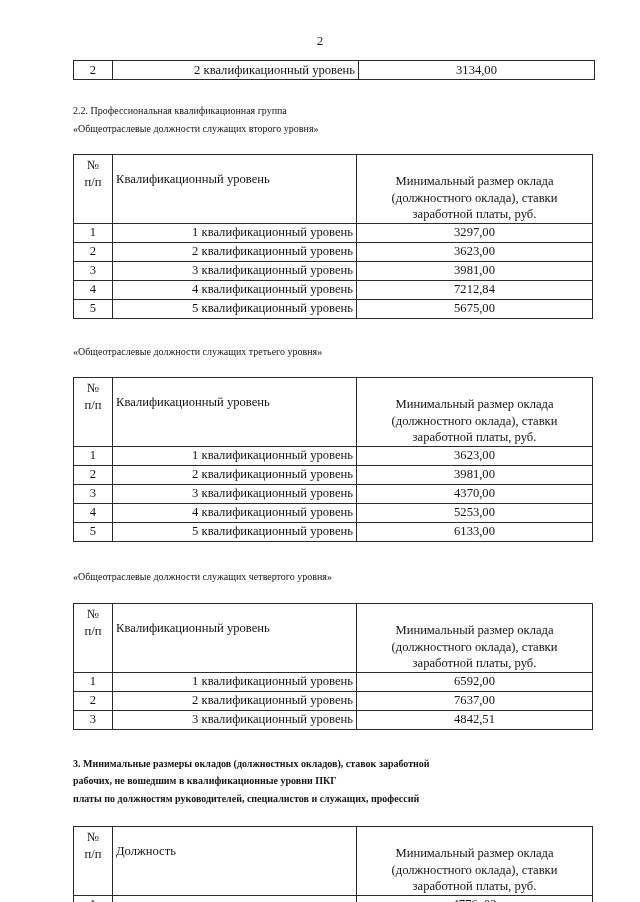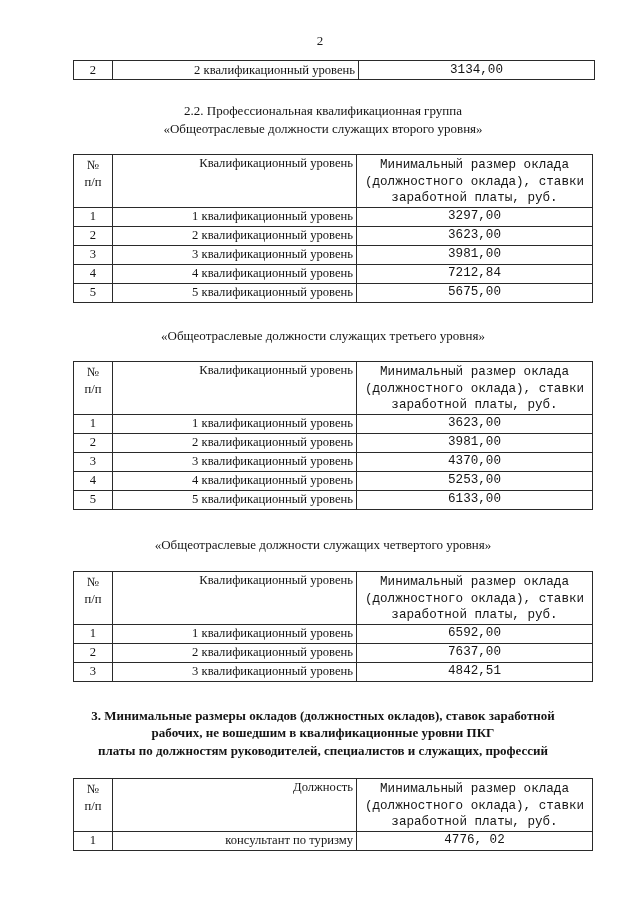--- a/index.html
+++ b/index.html
@@ -45,48 +45,48 @@
     border: 1px solid #2a2a2a;
     font-weight: normal;
     font-size: 12.6px;
     line-height: 16.5px;
     color: #141414;
     padding: 0 3px;
     vertical-align: middle;
   }
   .col-num { width: 32px; text-align: center; }
   .col-name { width: 237px; text-align: right; padding-left: 5px !important; }
-  .col-val { width: 229px; text-align: center; font-family: Liberation Mono, monospace; }
+  .col-val { width: 229px; text-align: center; }
 
   thead td {
     text-align: center;
     padding-top: 2px;
     padding-bottom: 3px;
   }
   thead td.col-num {
     vertical-align: top;
     padding-top: 2px;
   }
   thead td.col-name {
-    text-align: right;
+    text-align: left;
     vertical-align: top;
-    padding-top: 0;
+    padding-top: 16px;
     padding-left: 3px !important;
   }
   thead td.col-val {
     vertical-align: top;
-    padding-top: 2px;
+    padding-top: 18px;
   }
   tbody td {
     height: 18px;
   }
 
   .section-heading {
-    text-align: center;
-    font-size: 13px;
+    text-align: left;
+    font-size: 10px;
     line-height: 17.5px;
     color: #141414;
     margin: 0;
   }
   .section-heading.bold {
     font-weight: bold;
   }
 
   .gap-top-table { margin-bottom: 0; }
   .sp-a { height: 22px; }

